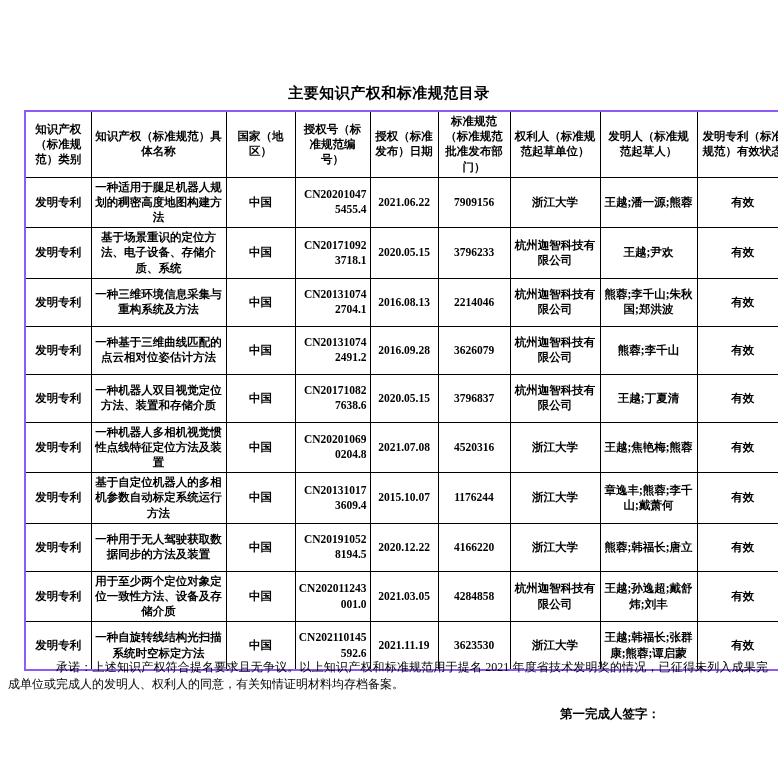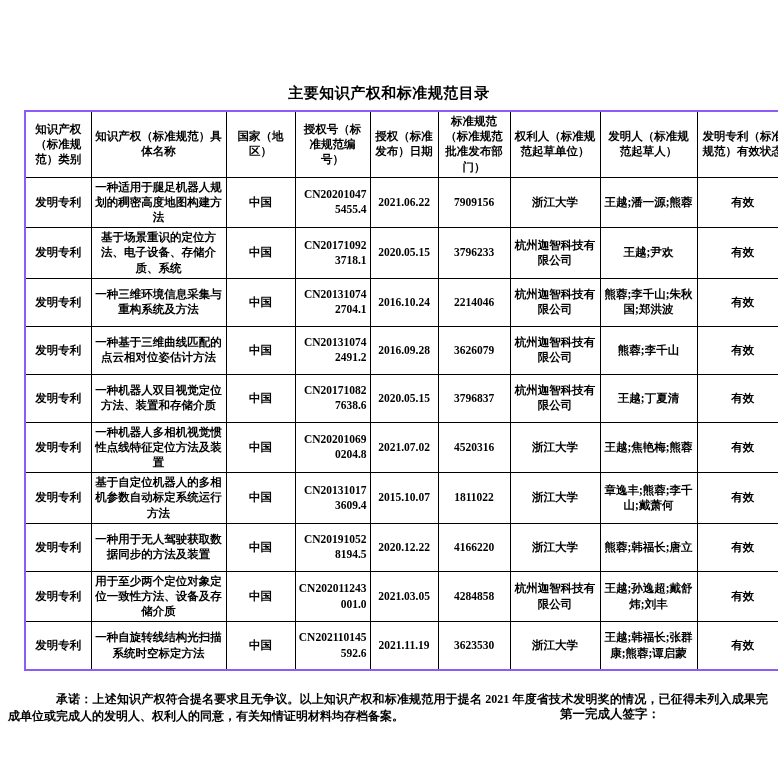--- a/index.html
+++ b/index.html
@@ -45,25 +45,25 @@
   }
   table.ip-table thead tr { height: 64px; }
   table.ip-table tbody tr { height: 48px; }
   table.ip-table td.cell-authnum {
     word-break: break-all;
     font-size: 11.5px;
     text-align: right;
   }
   .commitment {
     position: absolute;
-    top: 691px;
+    top: 659px;
     left: 8px;
     width: 760px;
     font-size: 12px;
-    font-weight: bold;
+    font-weight: normal;
     line-height: 1.42;
     text-indent: 48px;
     text-align: justify;
   }
   .signature {
     position: absolute;
     top: 706px;
     left: 560px;
     font-size: 12.5px;
     font-weight: bold;
@@ -120,21 +120,21 @@
         <td>3796233</td>
         <td>杭州迦智科技有限公司</td>
         <td>王越;尹欢</td>
         <td>有效</td>
       </tr>
       <tr>
         <td>发明专利</td>
         <td>一种三维环境信息采集与重构系统及方法</td>
         <td>中国</td>
         <td class="cell-authnum">CN201310742704.1</td>
-        <td>2016.10.24</td>
+        <td>2016.08.13</td>
         <td>2214046</td>
         <td>杭州迦智科技有限公司</td>
         <td>熊蓉;李千山;朱秋国;郑洪波</td>
         <td>有效</td>
       </tr>
       <tr>
         <td>发明专利</td>
         <td>一种基于三维曲线匹配的点云相对位姿估计方法</td>
         <td>中国</td>
         <td class="cell-authnum">CN201310742491.2</td>
@@ -153,33 +153,33 @@
         <td>3796837</td>
         <td>杭州迦智科技有限公司</td>
         <td>王越;丁夏清</td>
         <td>有效</td>
       </tr>
       <tr>
         <td>发明专利</td>
         <td>一种机器人多相机视觉惯性点线特征定位方法及装置</td>
         <td>中国</td>
         <td class="cell-authnum">CN202010690204.8</td>
-        <td>2021.07.02</td>
+        <td>2021.07.08</td>
         <td>4520316</td>
         <td>浙江大学</td>
         <td>王越;焦艳梅;熊蓉</td>
         <td>有效</td>
       </tr>
       <tr>
         <td>发明专利</td>
         <td>基于自定位机器人的多相机参数自动标定系统运行方法</td>
         <td>中国</td>
         <td class="cell-authnum">CN201310173609.4</td>
         <td>2015.10.07</td>
-        <td>1811022</td>
+        <td>1176244</td>
         <td>浙江大学</td>
         <td>章逸丰;熊蓉;李千山;戴萧何</td>
         <td>有效</td>
       </tr>
       <tr>
         <td>发明专利</td>
         <td>一种用于无人驾驶获取数据同步的方法及装置</td>
         <td>中国</td>
         <td class="cell-authnum">CN201910528194.5</td>
         <td>2020.12.22</td>

